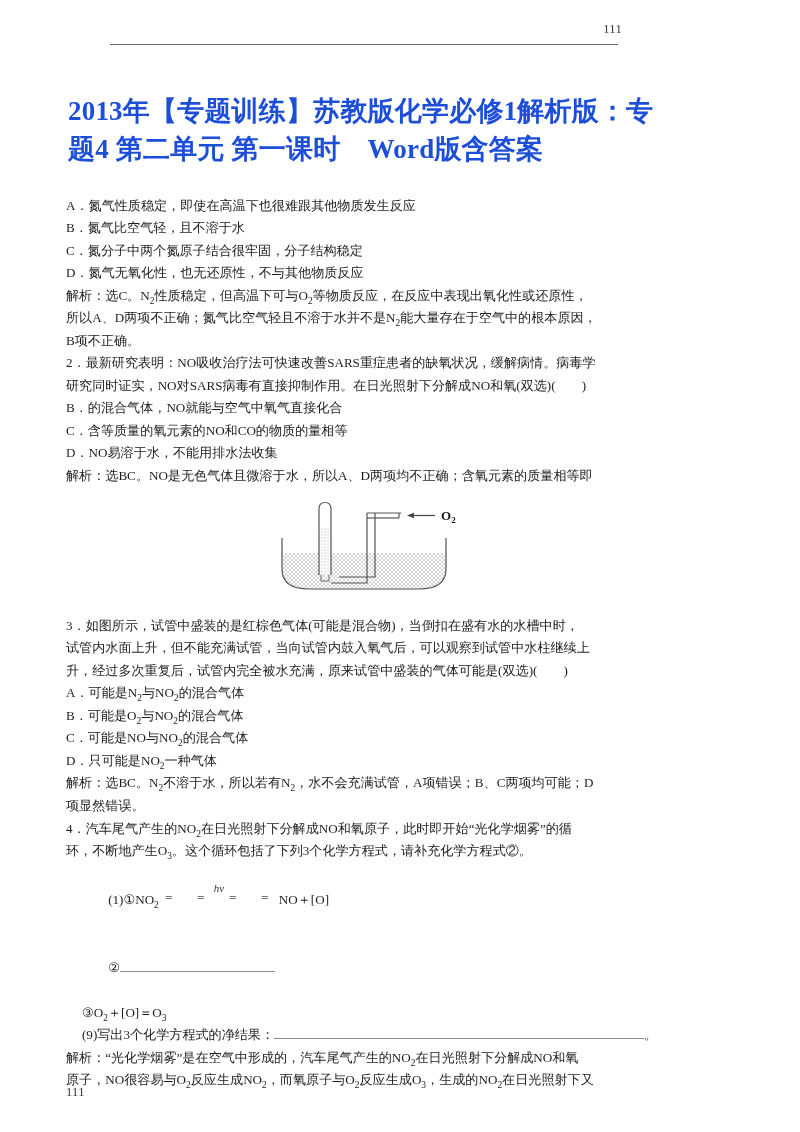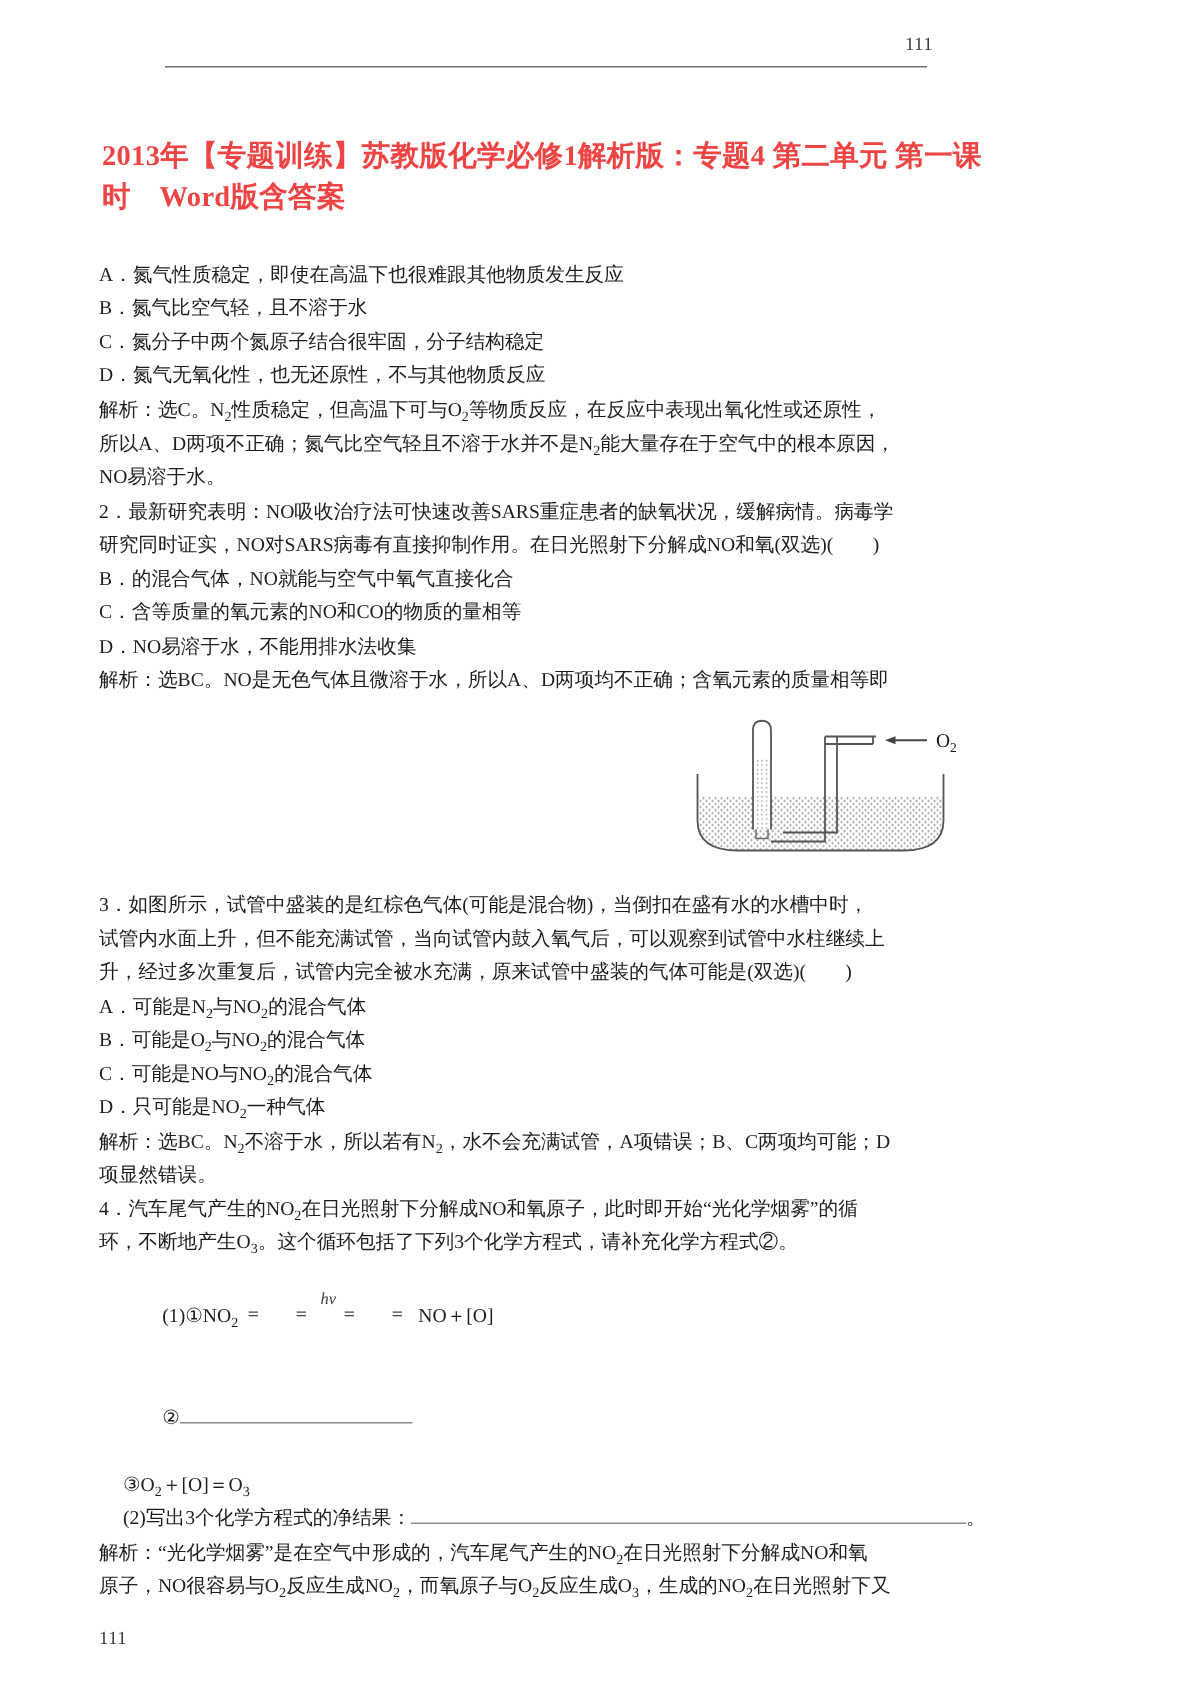--- a/index.html
+++ b/index.html
@@ -41,23 +41,23 @@
     position: absolute;
     left: 44px;
     right: 44px;
     top: 44px;
     border-bottom: 1.3px solid #6f6f6f;
   }
   
   .doc-title {
     margin: 30px 0 0 0;
     padding: 0 2px;
-    color: #ef4444;
+    color: #1d4ed8;
     font-weight: bold;
-    font-size: 19px;
+    font-size: 27px;
     line-height: 1.42;
     font-family: "Liberation Serif", "DejaVu Serif", serif;
     letter-spacing: 0.2px;
   }
   
   .body {
     margin-top: 26px;
     font-size: 13.1px;
     line-height: 1.72;
     color: #1d1d1d;
@@ -114,21 +114,22 @@
     letter-spacing: 4px;
     color: #4a4a4a;
     text-align: center;
     white-space: nowrap;
   }
   .rxn-wide { width: 120px; }
 
   
   .figure {
     margin: 14px 0 10px 0;
-    text-align: right;
+    text-align: center;
+    font-weight: bold;
   }
   .figure svg { display: inline-block; }
 
   
   .footer {
     position: absolute;
     left: 66px;
     bottom: 32px;
     font-size: 12.5px;
     color: #3a3a3a;
@@ -149,21 +150,21 @@
 
   <div class="body">
 
     <div class="para">
       <div class="line">A．氮气性质稳定，即使在高温下也很难跟其他物质发生反应</div>
       <div class="line">B．氮气比空气轻，且不溶于水</div>
       <div class="line">C．氮分子中两个氮原子结合很牢固，分子结构稳定</div>
       <div class="line">D．氮气无氧化性，也无还原性，不与其他物质反应</div>
       <div class="line"><span>解析：</span><span>选C。N<sub>2</sub>性质稳定，但高温下可与O<sub>2</sub>等物质反应，在反应中表现出氧化性或还原性，</span></div>
       <div class="line">所以A、D两项不正确；氮气比空气轻且不溶于水并不是N<sub>2</sub>能大量存在于空气中的根本原因，</div>
-      <div class="line">NO易溶于水。</div>
+      <div class="line">B项不正确。</div>
     </div>
 
     <div class="para">
       <div class="line">2．最新研究表明：NO吸收治疗法可快速改善SARS重症患者的缺氧状况，缓解病情。病毒学</div>
       <div class="line">研究同时证实，NO对SARS病毒有直接抑制作用。在日光照射下分解成NO和氧(双选)(　　)</div>
       <div class="line">B．的混合气体，NO就能与空气中氧气直接化合</div>
       <div class="line">C．含等质量的氧元素的NO和CO的物质的量相等</div>
       <div class="line">D．NO易溶于水，不能用排水法收集</div>
       <div class="line"><span>解析：</span>选BC。NO是无色气体且微溶于水，所以A、D两项均不正确；含氧元素的质量相等即</div>
     </div>
@@ -235,21 +236,21 @@
       <div class="line indent1" style="margin-top:4px;">
         <span>(1)①NO</span><sub>2</sub><span class="rxn rxn-wide"><span class="rxn-top">hν</span><span class="rxn-bar">＝　＝　＝　＝</span></span><span>NO＋[O]</span>
       </div>
 
       <div class="line indent1">
         <span>②</span><span class="blank-line blank-short"></span>
       </div>
 
       <div class="line indent1">③O<sub>2</sub>＋[O]＝O<sub>3</sub></div>
 
-      <div class="line indent1"><span>(2)写出3个化学方程式的净结果：</span><span class="blank-line blank-long"></span><span>。</span></div>
+      <div class="line indent1"><span>(9)写出3个化学方程式的净结果：</span><span class="blank-line blank-long"></span><span>。</span></div>
 
       <div class="line"><span>解析：</span>“光化学烟雾”是在空气中形成的，汽车尾气产生的NO<sub>2</sub>在日光照射下分解成NO和氧</div>
       <div class="line">原子，NO很容易与O<sub>2</sub>反应生成NO<sub>2</sub>，而氧原子与O<sub>2</sub>反应生成O<sub>3</sub>，生成的NO<sub>2</sub>在日光照射下又</div>
 
     </div>
 
   </div>
 
   <div class="footer">111</div>
 

